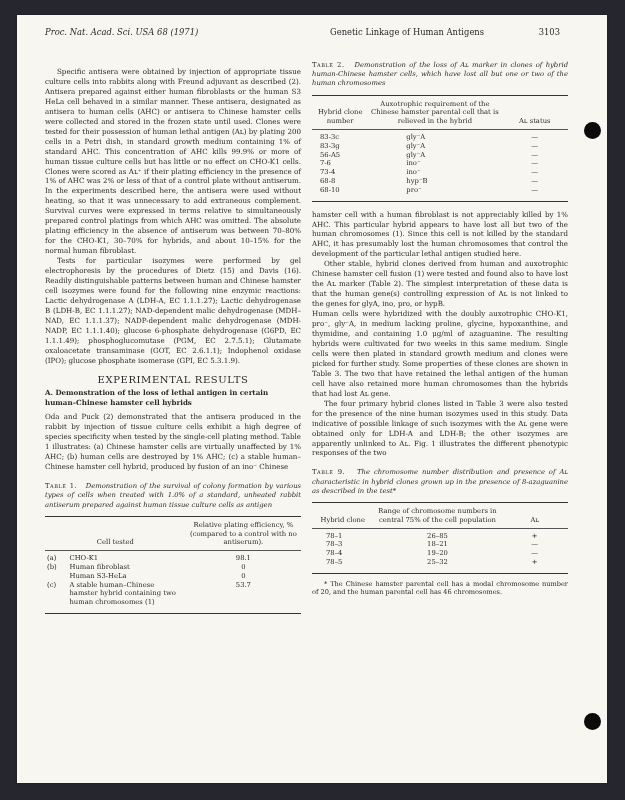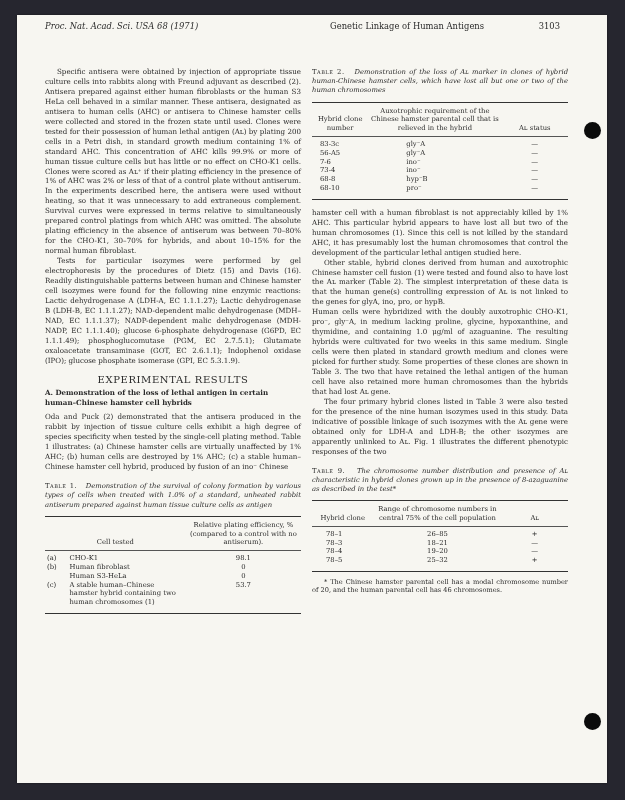--- a/index.html
+++ b/index.html
@@ -1,27 +1,27 @@
 <!DOCTYPE html>
 <html><head>
 <meta charset="utf-8">
 <style>
   html, body { margin:0; padding:0; }
   body { width:625px; height:800px; background:#26262f; position:relative; overflow:hidden;
          font-family:"DejaVu Serif","Liberation Serif",serif; color:#2a2a2a; }
   .page { position:absolute; left:17px; top:15px; width:590px; height:768px; background:#f7f6f1;
           box-shadow:0 0 2px rgba(0,0,0,.4); }
   .hole { position:absolute; width:17px; height:17px; border-radius:50%; background:#0b0b0b; }
-  .hdr { position:absolute; top:21px; font-size:8.4px; }
+  .hdr { position:absolute; top:27px; font-size:8.4px; }
   .hdr-left { left:45px; font-style:italic; }
   .hdr-right { left:330px; width:230px; }
   .hdr-right .pn { float:right; }
   .col { position:absolute; width:256px; font-size:7.1px; line-height:9.95px; text-align:justify; }
   .col-left { left:45px; top:67px; }
-  .col-right { left:312px; top:68px; }
+  .col-right { left:312px; top:61px; }
   p { margin:0; text-indent:12px; }
   p.noind { text-indent:0; }
   .sec { text-align:center; font-weight:normal; letter-spacing:.6px; margin:9px 0 3px; font-size:10px; }
   .subsec { font-weight:bold; margin:2px 0 5px; text-align:left; }
   .cap { font-size:6.8px; line-height:9.2px; text-align:justify; margin-top:10px; }
   .cap .tl { font-variant:small-caps; letter-spacing:.5px; }
   .cap i { font-style:italic; }
   table { width:100%; border-collapse:collapse; font-size:6.8px; line-height:8.8px; margin-top:6px; }
   table.t { border-top:1.3px solid #333; border-bottom:1.3px solid #333; }
   th { font-weight:normal; vertical-align:bottom; padding:4px 2px 3px; border-bottom:.8px solid #555; }
@@ -101,20 +101,25 @@
       <th class="c">Aʟ status</th>
     </tr>
       </thead>
     <tbody id="t2body">
         <tr>
           <td class="l" style="padding-left: 8px;">83-3c</td>
           <td class="l" style="padding-left: 38px;">gly⁻A</td>
           <td class="c">—</td>
         </tr>
         <tr>
+          <td class="l" style="padding-left: 8px;">83-3g</td>
+          <td class="l" style="padding-left: 38px;">gly⁻A</td>
+          <td class="c">—</td>
+        </tr>
+        <tr>
           <td class="l" style="padding-left: 8px;">56-A5</td>
           <td class="l" style="padding-left: 38px;">gly⁻A</td>
           <td class="c">—</td>
         </tr>
         <tr>
           <td class="l" style="padding-left: 8px;">7-6</td>
           <td class="l" style="padding-left: 38px;">ino⁻</td>
           <td class="c">—</td>
         </tr>
         <tr>

